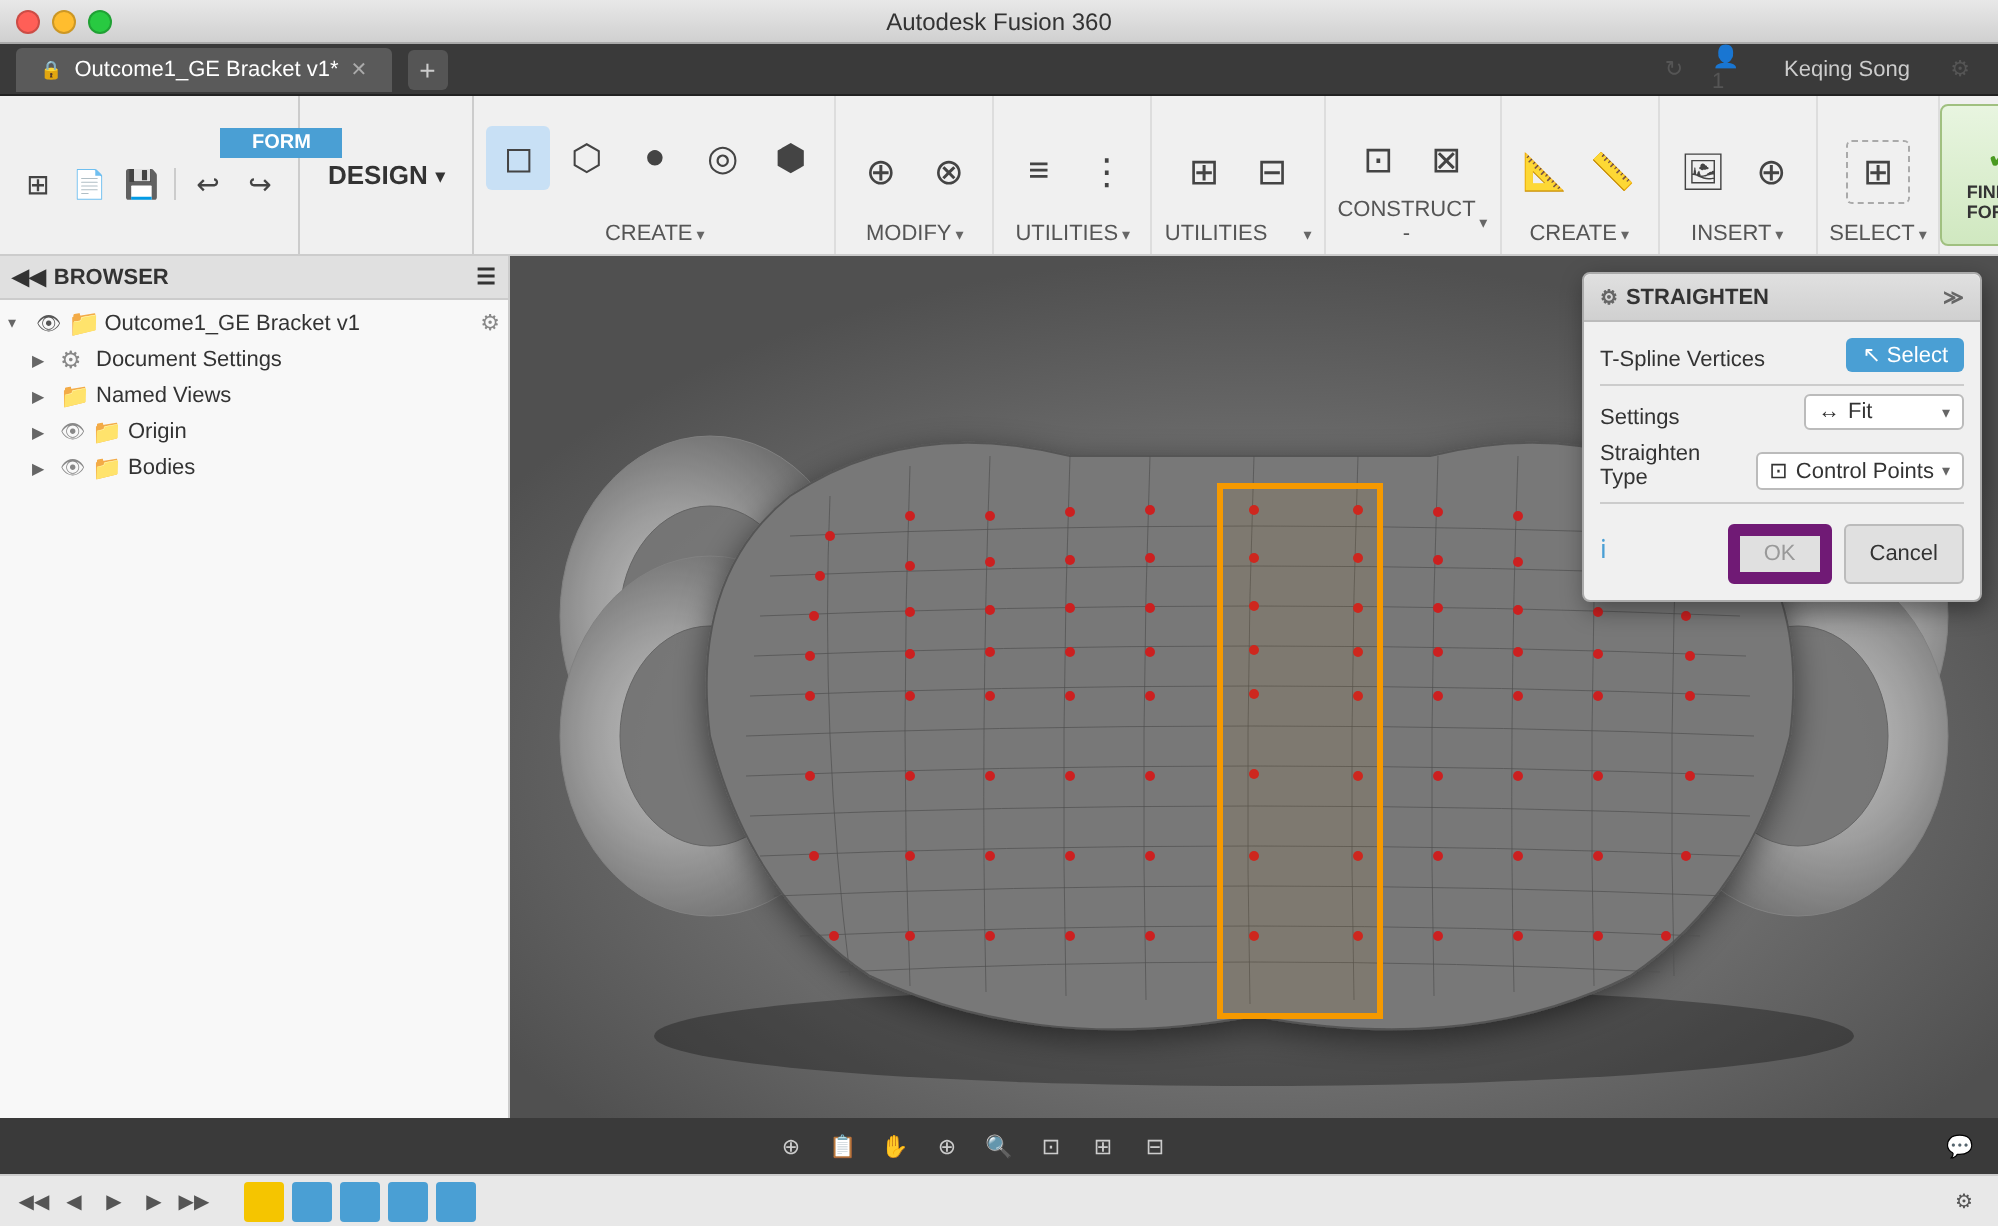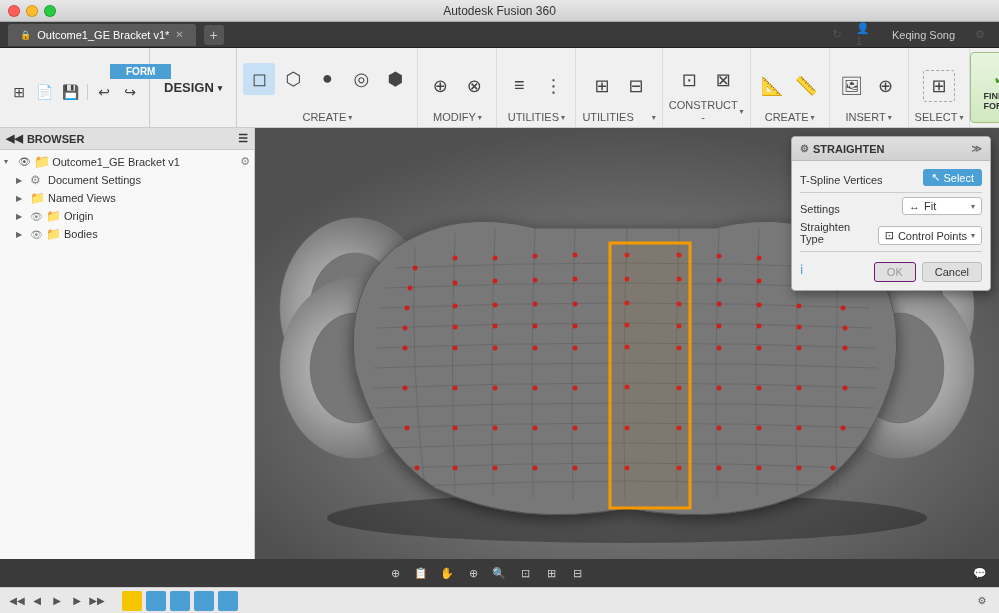--- a/index.html
+++ b/index.html
@@ -336,21 +336,21 @@
       margin-top: 6px;
     }
     .panel-btn {
       padding: 3px 12px;
       font-size: 11px;
       border-radius: 3px;
       cursor: pointer;
     }
     .btn-ok {
       background: #e0e0e0;
-      border: 1px solid #701a75;
+      border: 6px solid #701a75;
       color: #999;
     }
     .btn-cancel {
       background: #e0e0e0;
       border: 1px solid #bbb;
       color: #333;
     }
     .info-icon {
       font-size: 13px;
       color: #4a9fd4;

